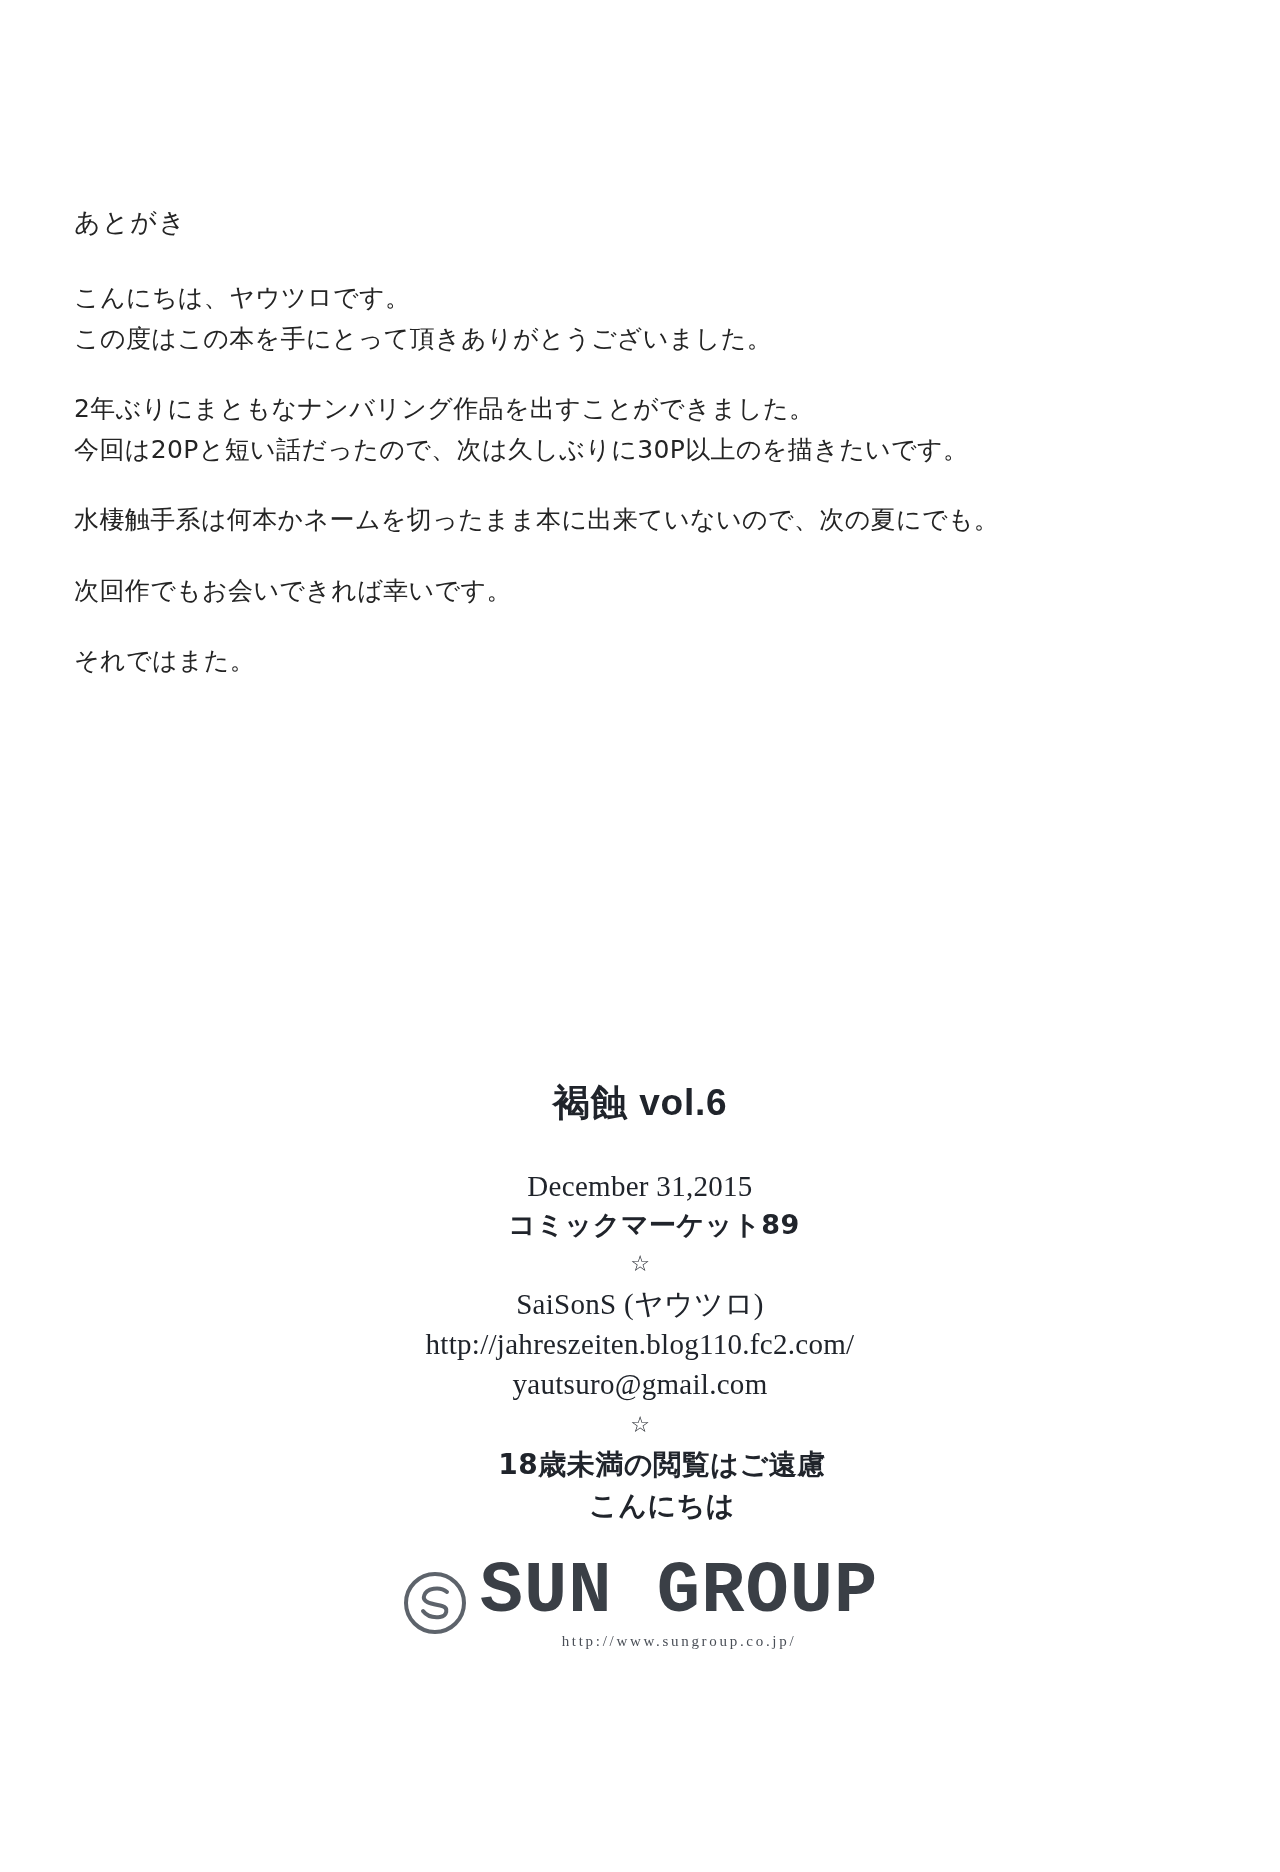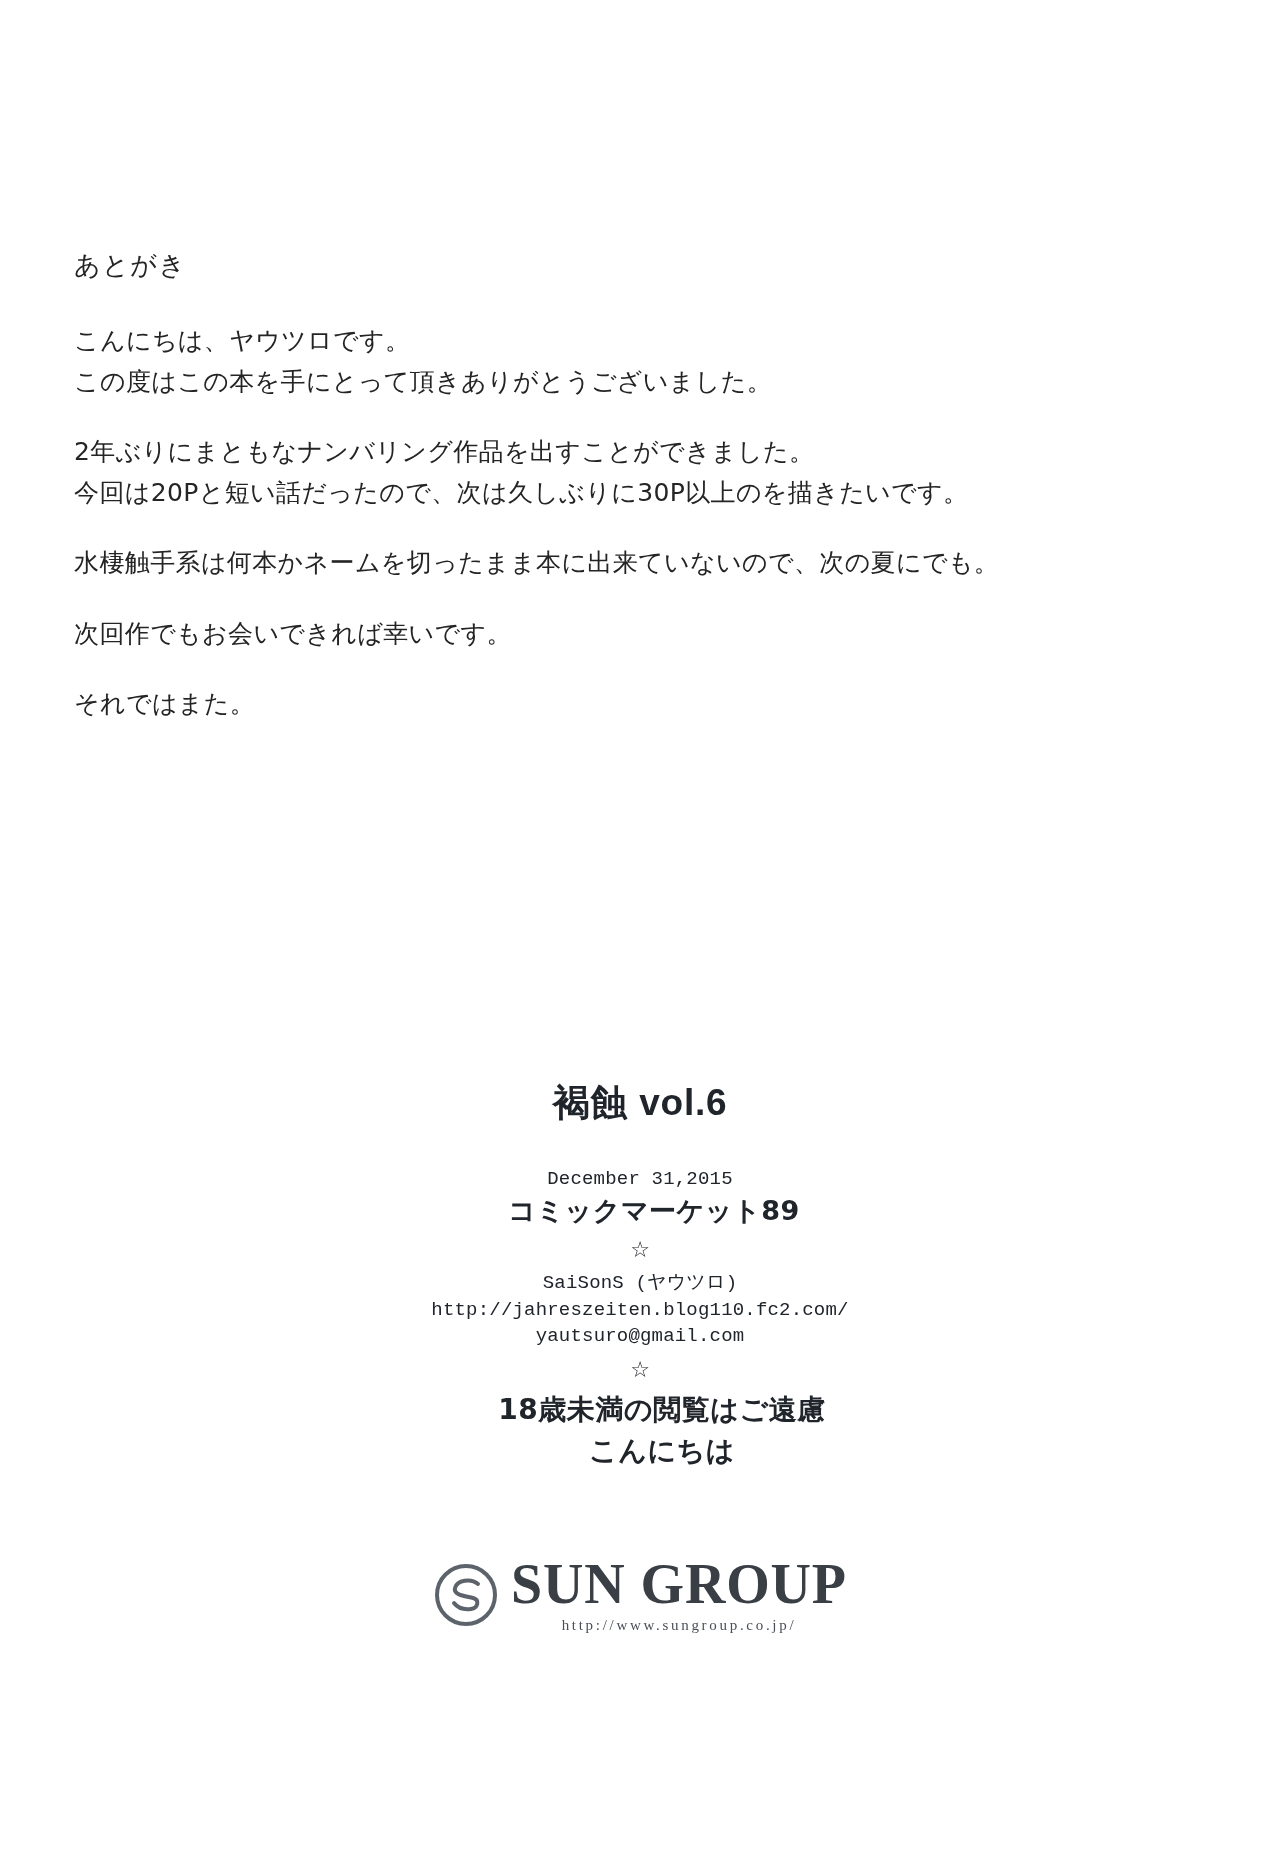--- a/index.html
+++ b/index.html
@@ -27,21 +27,20 @@
     left: 74px;
     top: 205px;
     width: 1100px;
   }
   .afterword-title {
     font-family: Liberation Serif, serif;
     font-size: 26px;
     letter-spacing: 0.06em;
     color: #242424;
     margin-bottom: 38px;
-    margin-top: 43px;
   }
   .afterword p {
     margin: 0 0 30px 0;
     font-family: "DejaVu Sans", sans-serif;
     font-size: 25px;
     line-height: 1.62;
     letter-spacing: 0.015em;
     color: #242424;
     white-space: pre-line;
   }
@@ -56,22 +55,22 @@
     color: #20242b;
   }
   .colophon-title {
     font-family: Liberation Sans, sans-serif;
     font-size: 37px;
     font-weight: bold;
     letter-spacing: 0.02em;
     margin-bottom: 38px;
   }
   .colophon-line {
-    font-family: Liberation Mono, monospace;
-    font-size: 19px;
+    font-family: Liberation Serif, serif;
+    font-size: 29px;
     line-height: 1.38;
     letter-spacing: 0.01em;
   }
   .colophon-line.jp {
     font-family: "DejaVu Sans", sans-serif;
     font-size: 27px;
     font-weight: bold;
     letter-spacing: 0.02em;
     margin-left: 28px;
   }
@@ -106,22 +105,22 @@
     height: 66px;
     flex: 0 0 auto;
   }
   .logo-text-wrap {
     display: flex;
     flex-direction: column;
     align-items: center;
     line-height: 1;
   }
   .logo-text {
-    font-family: Liberation Serif, serif;
-    font-size: 56px;
+    font-family: Liberation Mono, monospace;
+    font-size: 72px;
     font-weight: bold;
     letter-spacing: 0.015em;
     color: #3a3f46;
   }
   .logo-url {
     font-family: Liberation Serif, serif;
     font-size: 15px;
     letter-spacing: 0.18em;
     color: #4a4f57;
     margin-top: 6px;

